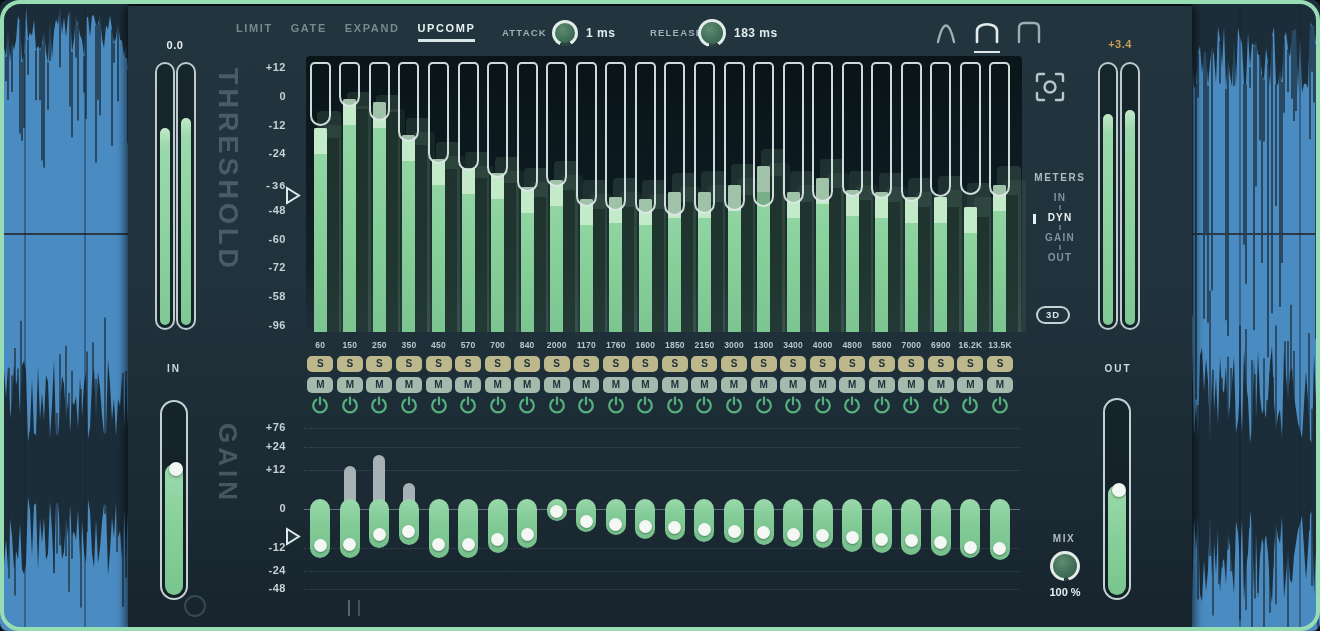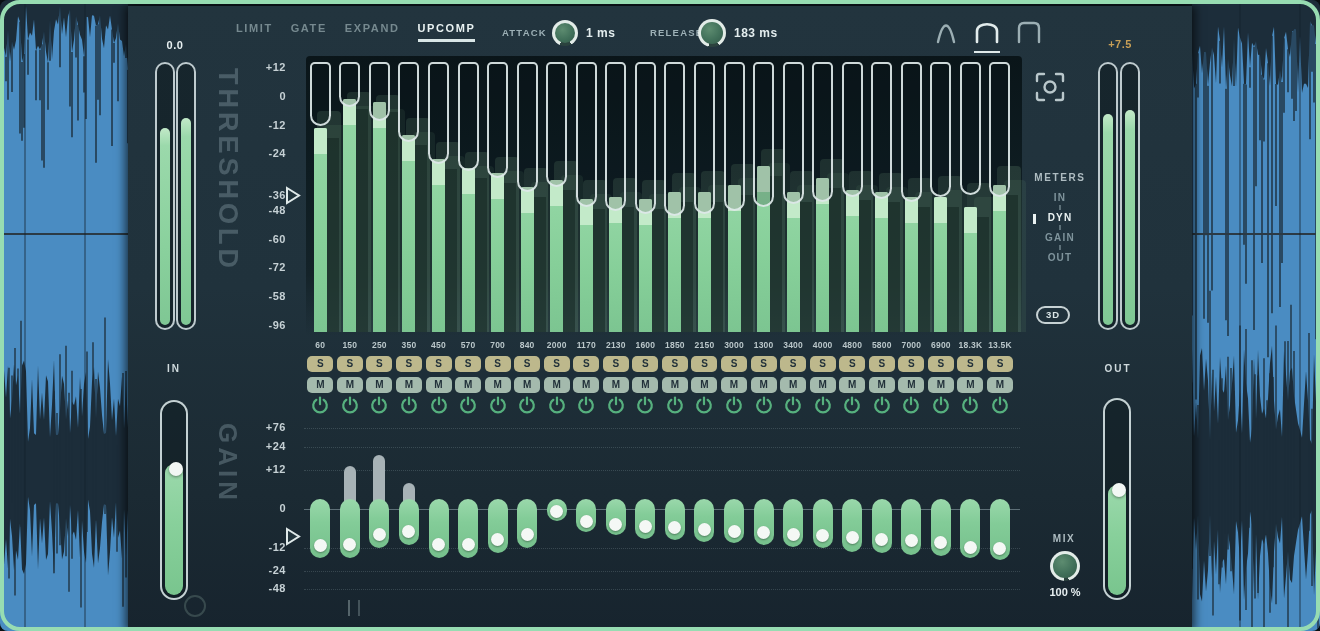--- a/index.html
+++ b/index.html
@@ -245,21 +245,21 @@
     <div class="mtube" style="left:48px;top:56px;height:268px;">
       <div class="mfill" style="top:54px;"></div>
       </div>
 
     <div class="vlabel" style="left:84px;top:62px;height:230px;">THRESHOLD</div>
     <div id="thr-scale">
         <div class="scl" style="top: 55.428px;">+12</div>
         <div class="scl" style="top: 84px;">0</div>
         <div class="scl" style="top: 112.572px;">-12</div>
         <div class="scl" style="top: 141.144px;">-24</div>
-        <div class="scl" style="top: 183px;">-36</div>
+        <div class="scl" style="top: 174px; font-family: Liberation Mono, monospace;">-36</div>
         <div class="scl" style="top: 198.288px;">-48</div>
         <div class="scl" style="top: 226.86px;">-60</div>
         <div class="scl" style="top: 255.432px;">-72</div>
         <div class="scl" style="top: 284.004px;">-58</div>
         <div class="scl" style="top: 312.576px;">-96</div>
       </div>
     <svg class="tri" style="left:157px;top:180px;" width="17" height="19">
       <polygon points="2,2 14,9.5 2,17" fill="#22343c" stroke="#dfe9e9" stroke-width="2"></polygon>
       </svg>
 
@@ -430,21 +430,21 @@
           <line x1="9" y1="1.5" x2="9" y2="8.2" stroke="#56b07e" stroke-width="2.2" stroke-linecap="round"></line>
         </svg>
         <div class="gpill" style="left: 448.268px; top: 493px; height: 33px;"></div>
         <div class="gdot" style="left: 451.768px; top: 508.75px;"></div>
         <div class="ghost" style="left: 484.82px; top: 171.954px; width: 24px; height: 154.046px; background: rgba(126, 170, 137, 0.2);"></div>
         <div class="ghost" style="left: 491.82px; top: 185.954px; width: 22px; height: 140.046px; background: rgba(96, 136, 106, 0.16);"></div>
         <div class="bshadow" style="left: 494.32px; top: 201.002px; width: 12px; height: 124.998px;"></div>
         <div class="bar" style="left: 481.32px; top: 191.002px; height: 134.998px;"></div>
         <div class="cap" style="left: 481.32px; top: 191.002px; height: 26px;"></div>
         <div class="tube" style="left: 477.32px; top: 56px; width: 21px; height: 149.288px;"></div>
-        <div class="freq" style="left: 472.82px; top: 334px;">2130</div>
+        <div class="freq" style="left: 472.82px; top: 334px;">1760</div>
         <div class="sbtn" style="left: 474.82px; top: 350px; background: rgb(189, 184, 140);">S</div>
         <div class="mbtn" style="left: 474.82px; top: 371px; background: rgb(164, 186, 173);">M</div>
         <svg width="18" height="18" class="pow" style="left: 478.82px; top: 390px;">
           <path d="M5.4 3.8 A6.8 6.8 0 1 0 12.6 3.8" fill="none" stroke="#56b07e" stroke-width="2.2" stroke-linecap="round"></path>
           <line x1="9" y1="1.5" x2="9" y2="8.2" stroke="#56b07e" stroke-width="2.2" stroke-linecap="round"></line>
         </svg>
         <div class="gpill" style="left: 477.82px; top: 493px; height: 36.25px;"></div>
         <div class="gdot" style="left: 481.32px; top: 512px;"></div>
         <div class="ghost" style="left: 514.372px; top: 174.335px; width: 24px; height: 151.665px; background: rgba(126, 170, 137, 0.2);"></div>
         <div class="ghost" style="left: 521.372px; top: 188.335px; width: 22px; height: 137.665px; background: rgba(96, 136, 106, 0.16);"></div>
@@ -610,21 +610,21 @@
           <line x1="9" y1="1.5" x2="9" y2="8.2" stroke="#56b07e" stroke-width="2.2" stroke-linecap="round"></line>
         </svg>
         <div class="gpill" style="left: 802.892px; top: 493px; height: 57.375px;"></div>
         <div class="gdot" style="left: 806.392px; top: 529.875px;"></div>
         <div class="ghost" style="left: 839.444px; top: 176.716px; width: 24px; height: 149.284px; background: rgba(126, 170, 137, 0.2);"></div>
         <div class="ghost" style="left: 846.444px; top: 190.716px; width: 22px; height: 135.284px; background: rgba(96, 136, 106, 0.16);"></div>
         <div class="bshadow" style="left: 848.944px; top: 210.526px; width: 12px; height: 115.474px;"></div>
         <div class="bar" style="left: 835.944px; top: 200.526px; height: 125.474px;"></div>
         <div class="cap" style="left: 835.944px; top: 200.526px; height: 26px;"></div>
         <div class="tube" style="left: 831.944px; top: 56px; width: 21px; height: 132.621px;"></div>
-        <div class="freq" style="left: 827.444px; top: 334px;">18.3K</div>
+        <div class="freq" style="left: 827.444px; top: 334px;">16.2K</div>
         <div class="sbtn" style="left: 829.444px; top: 350px; background: rgb(189, 184, 140);">S</div>
         <div class="mbtn" style="left: 829.444px; top: 371px; background: rgb(164, 186, 173);">M</div>
         <svg width="18" height="18" class="pow" style="left: 833.444px; top: 390px;">
           <path d="M5.4 3.8 A6.8 6.8 0 1 0 12.6 3.8" fill="none" stroke="#56b07e" stroke-width="2.2" stroke-linecap="round"></path>
           <line x1="9" y1="1.5" x2="9" y2="8.2" stroke="#56b07e" stroke-width="2.2" stroke-linecap="round"></line>
         </svg>
         <div class="gpill" style="left: 832.444px; top: 493px; height: 59px;"></div>
         <div class="gdot" style="left: 835.944px; top: 534.75px;"></div>
         <div class="ghost" style="left: 868.996px; top: 160.049px; width: 24px; height: 165.951px; background: rgba(126, 170, 137, 0.2);"></div>
         <div class="ghost" style="left: 875.996px; top: 174.049px; width: 22px; height: 151.951px; background: rgba(96, 136, 106, 0.16);"></div>
@@ -647,21 +647,21 @@
       <svg width="34" height="34">
         <g fill="none" stroke="#b9c7cb" stroke-width="2.4" stroke-linecap="round">
           <path d="M4 11 L4 6 Q4 4 6 4 L11 4"></path>
             <path d="M23 4 L28 4 Q30 4 30 6 L30 11"></path>
           <path d="M30 23 L30 28 Q30 30 28 30 L23 30"></path>
             <path d="M11 30 L6 30 Q4 30 4 28 L4 23"></path>
         </g>
           <circle cx="17" cy="17" r="5.5" fill="none" stroke="#b9c7cb" stroke-width="2.4"></circle>
       </svg>
     </div>
-    <div class="readout" style="left:964px;top:32px;width:56px;color:#c89f56;">+7.5</div>
+    <div class="readout" style="left:964px;top:32px;width:56px;color:#c89f56;">+3.4</div>
     <div class="mtube" style="left:970px;top:56px;height:268px;">
       <div class="mfill" style="top:50px;"></div>
       </div>
     <div class="mtube" style="left:992px;top:56px;height:268px;">
       <div class="mfill" style="top:46px;"></div>
       </div>
 
     <div class="abs" style="left:899px;top:166px;width:66px;text-align:center;font-size:10px;font-weight:bold;letter-spacing:1.6px;color:#aebcc1;">METERS</div>
     <div class="abs" id="meters-options" style="left:899px;top:186px;width:66px;">
         <div style="position: relative;">

